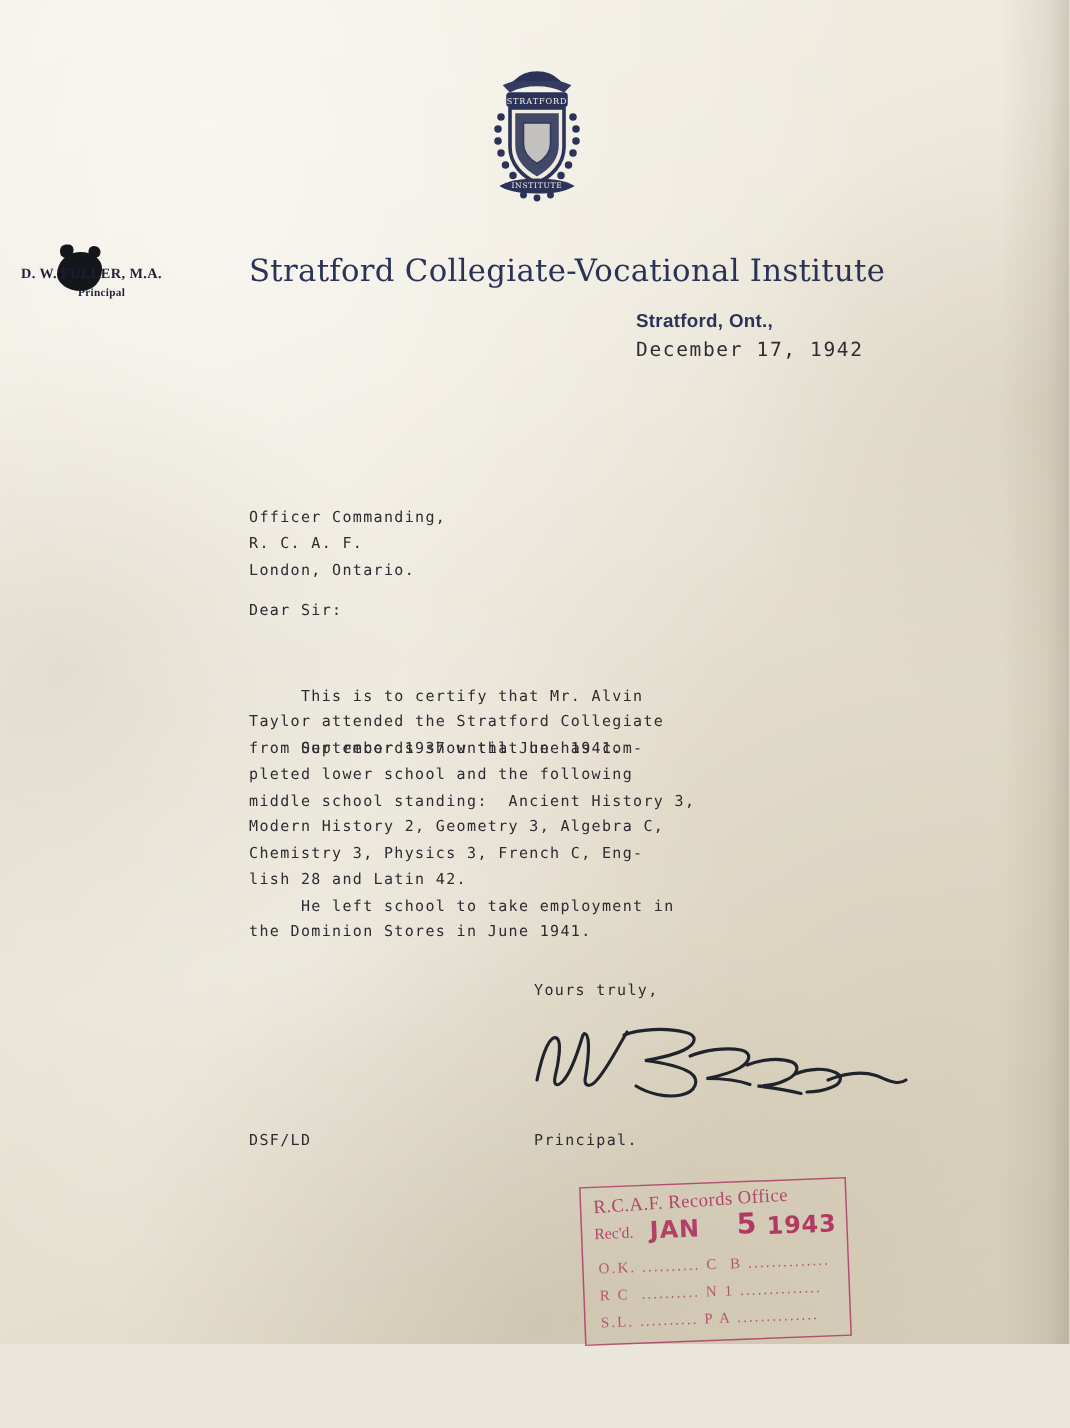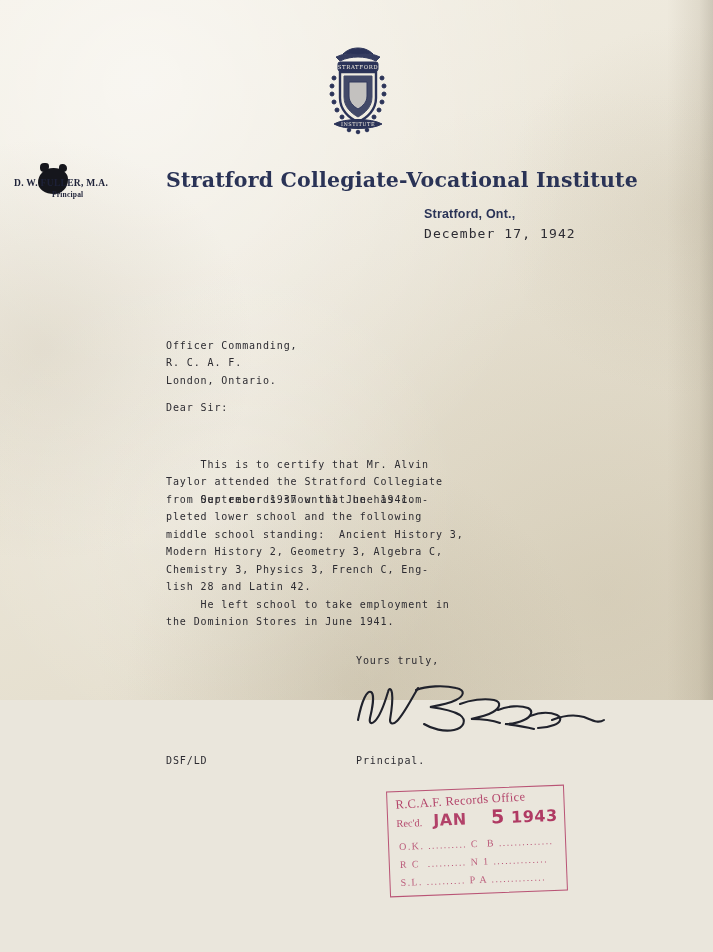--- a/index.html
+++ b/index.html
@@ -10,21 +10,21 @@
     width: 713px;
     height: 952px;
     background: #eae6dc;
     font-family: "Liberation Serif", serif;
     overflow: hidden;
   }
   
   #page {
     position: relative;
     width: 713px;
-    height: 700px;
+    height: 896px;
     background:
       radial-gradient(ellipse at 20% 12%, rgba(255,255,255,0.55) 0%, rgba(255,255,255,0) 55%),
       radial-gradient(ellipse at 85% 85%, rgba(190,178,150,0.35) 0%, rgba(190,178,150,0) 60%),
       linear-gradient(160deg, #f2eee3 0%, #ece7da 40%, #e6e0d0 75%, #ded7c5 100%);
   }
   
   #page:before {
     content: "";
     position: absolute;
     inset: 0;
@@ -55,21 +55,21 @@
   }
 
   
   .school-name {
     position: absolute;
     left: 166px;
     top: 168px;
     width: 420px;
     text-align: right;
     font-family: "DejaVu Serif", serif;
-    font-weight: bold;
+    font-weight: normal;
     font-size: 20.5px;
     letter-spacing: 0.2px;
     color: #2a3356;
     white-space: nowrap;
   }
 
   
   .principal-mark {
     position: absolute;
     left: 14px;

